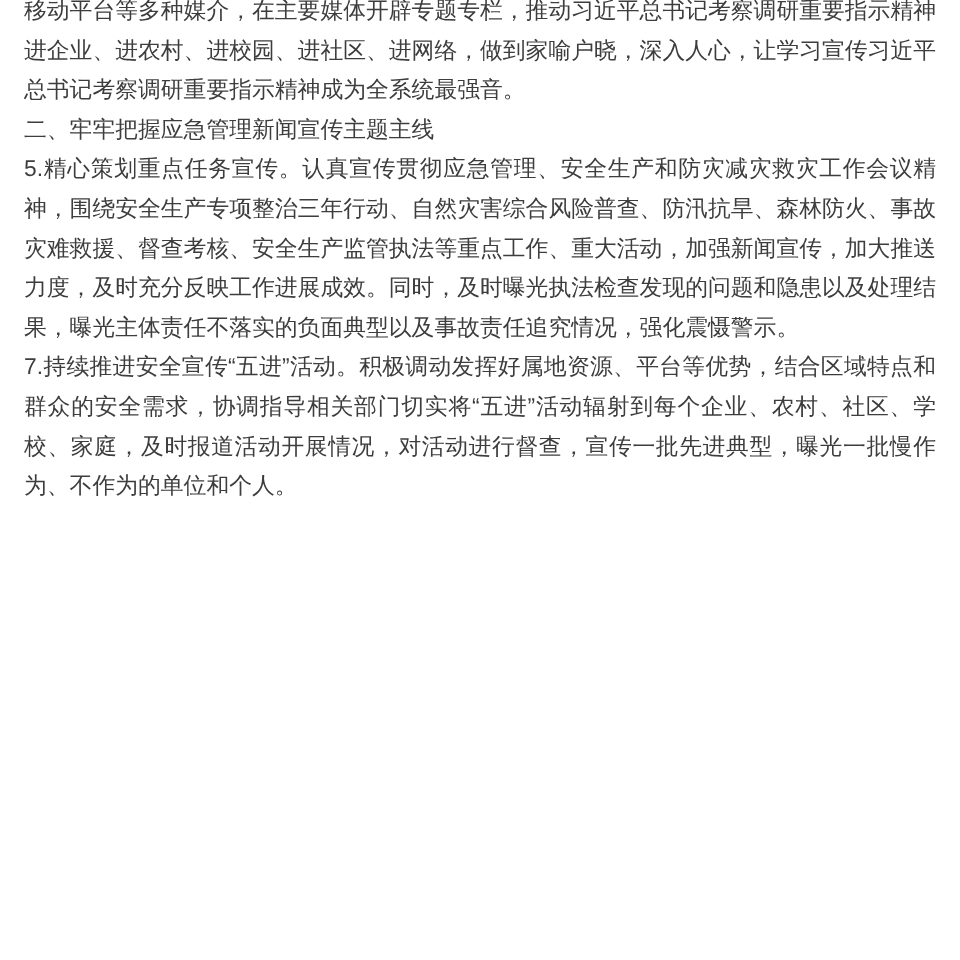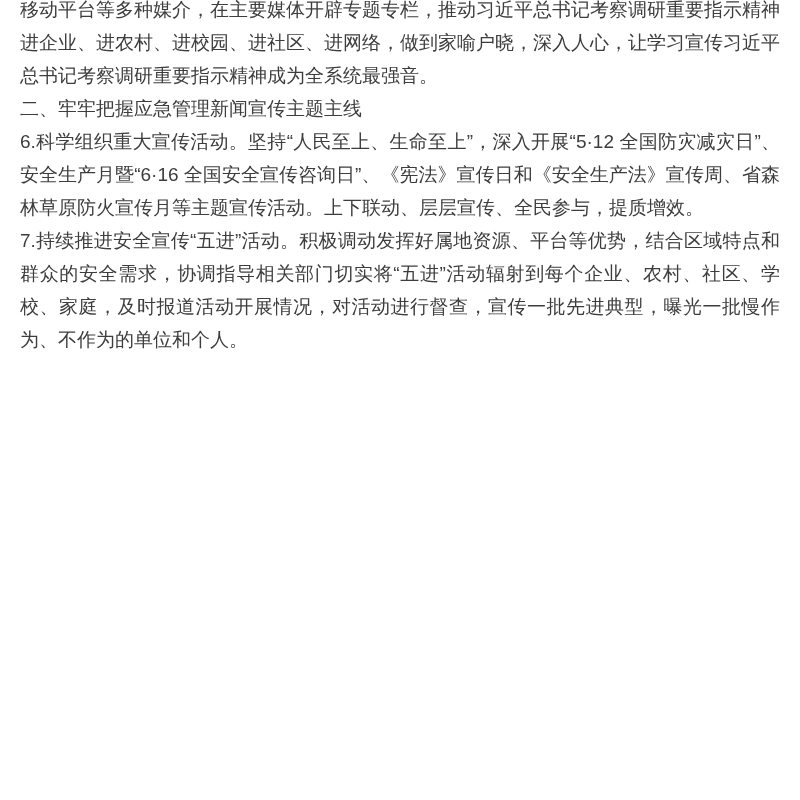--- a/index.html
+++ b/index.html
@@ -29,16 +29,16 @@
   .doc p.section-heading {
     font-weight: normal;
   }
 </style>
 </head>
 <body>
 
 <main class="doc">
   <p>移动平台等多种媒介，在主要媒体开辟专题专栏，推动习近平总书记考察调研重要指示精神进企业、进农村、进校园、进社区、进网络，做到家喻户晓，深入人心，让学习宣传习近平总书记考察调研重要指示精神成为全系统最强音。</p>
   <p class="section-heading">二、牢牢把握应急管理新闻宣传主题主线</p>
-  <p>6.科学组织重大宣传活动。坚持“人民至上、生命至上”，深入开展“5·12 全国防灾减灾日”、安全生产月暨“6·16 全国安全宣传咨询日”、《宪法》宣传日和《安全生产法》宣传周、省森林草原防火宣传月等主题宣传活动。上下联动、层层宣传、全民参与，提质增效。</p>
+  <p>5.精心策划重点任务宣传。认真宣传贯彻应急管理、安全生产和防灾减灾救灾工作会议精神，围绕安全生产专项整治三年行动、自然灾害综合风险普查、防汛抗旱、森林防火、事故灾难救援、督查考核、安全生产监管执法等重点工作、重大活动，加强新闻宣传，加大推送力度，及时充分反映工作进展成效。同时，及时曝光执法检查发现的问题和隐患以及处理结果，曝光主体责任不落实的负面典型以及事故责任追究情况，强化震慑警示。</p>
   <p>7.持续推进安全宣传“五进”活动。积极调动发挥好属地资源、平台等优势，结合区域特点和群众的安全需求，协调指导相关部门切实将“五进”活动辐射到每个企业、农村、社区、学校、家庭，及时报道活动开展情况，对活动进行督查，宣传一批先进典型，曝光一批慢作为、不作为的单位和个人。</p>
 
 </main>
 
 </body></html>

